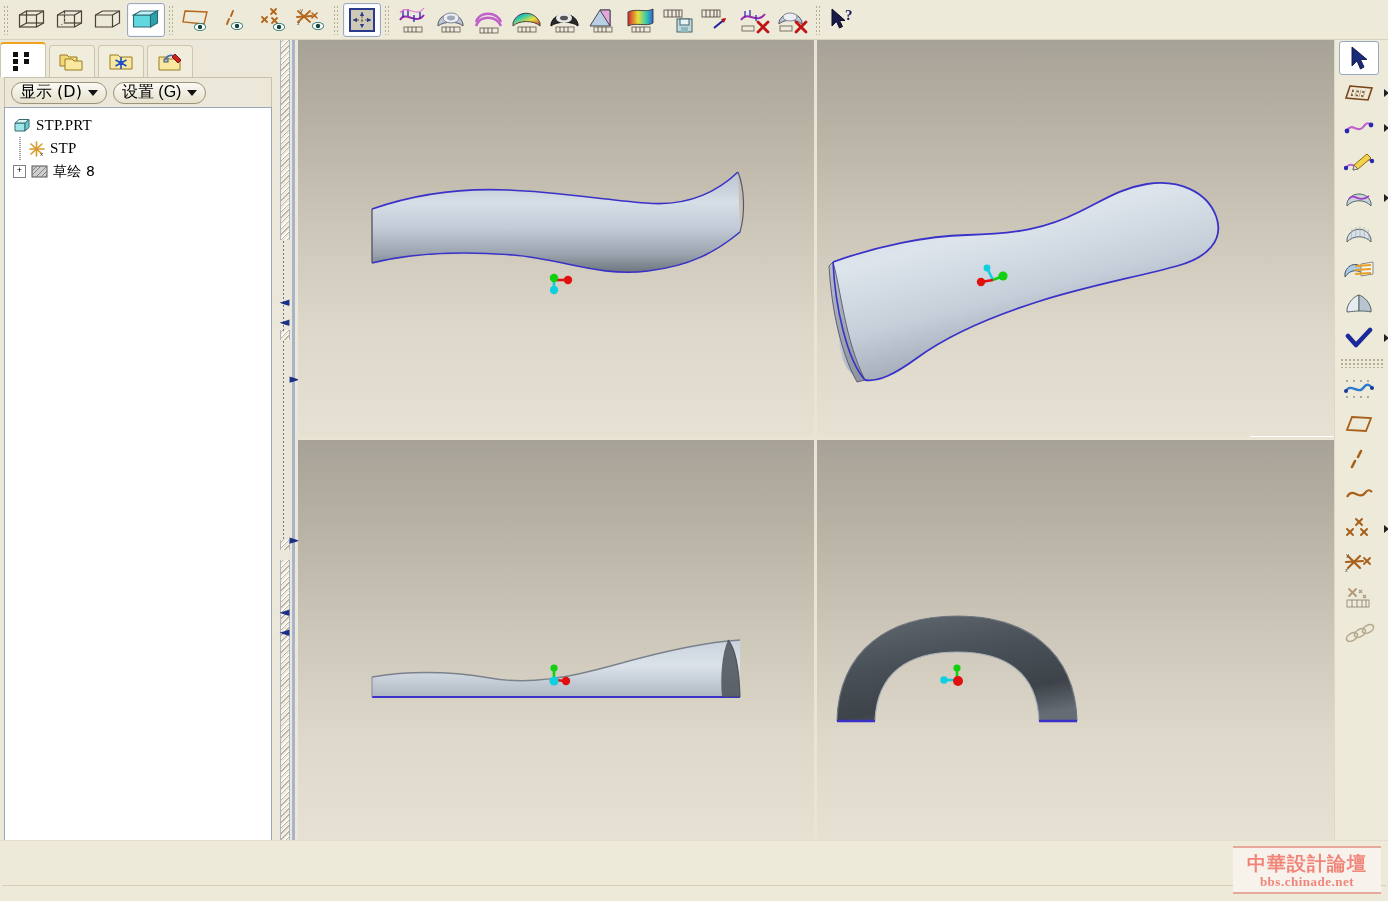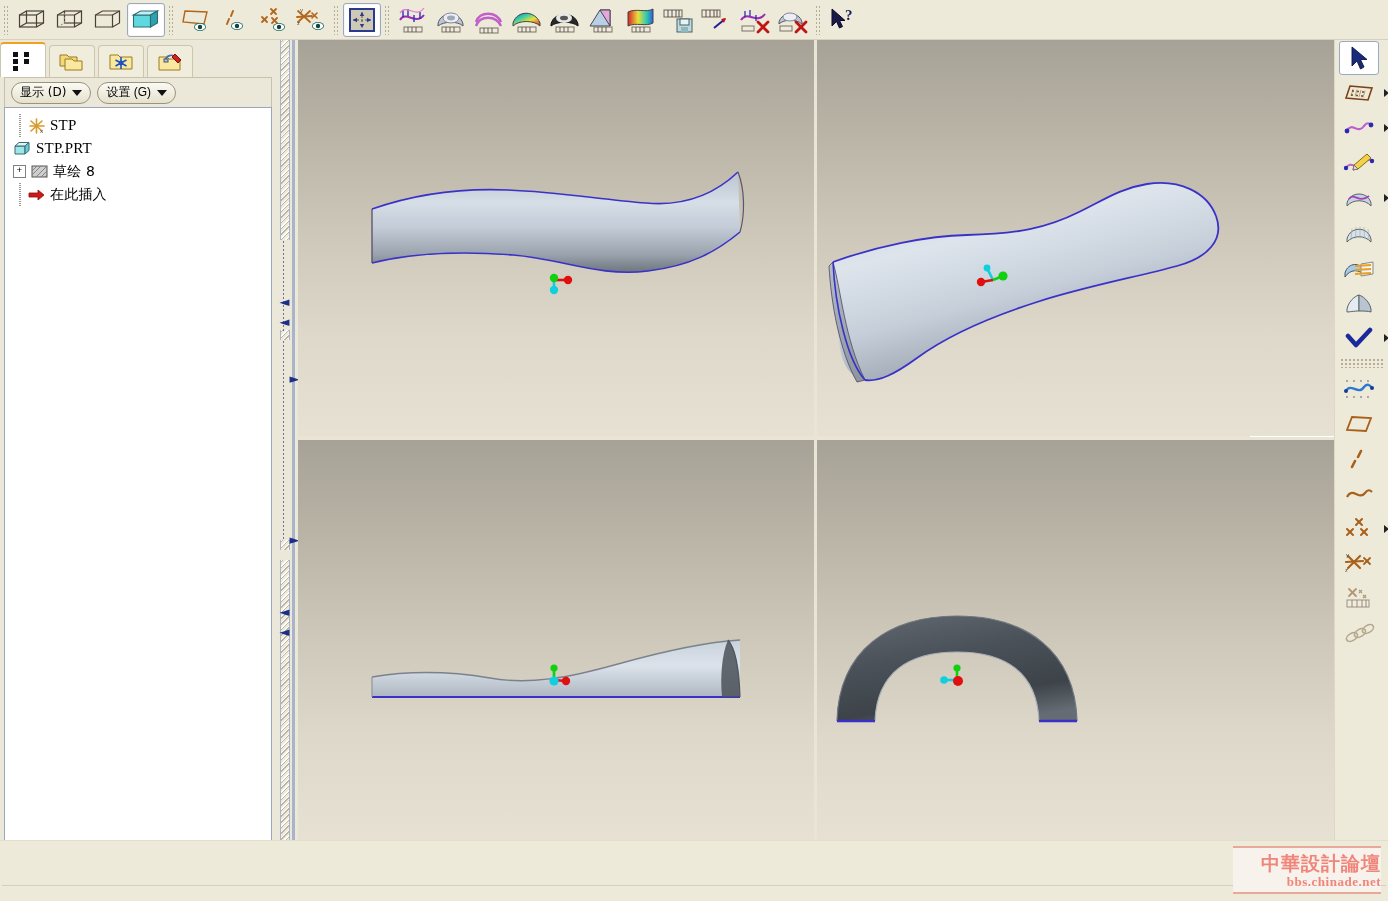--- a/index.html
+++ b/index.html
@@ -82,21 +82,21 @@
     box-sizing: border-box;
   }
   .menu-btn {
     height: 22px;
     margin-left: 6px;
     padding: 0 8px;
     background: linear-gradient(#fbfaf4, #e6e1cd);
     border: 1px solid #9b947c;
     border-radius: 11px;
     display: flex; align-items: center; gap: 6px;
-    font-size: 12px; color: #000;
+    font-size: 16px; color: #000;
     box-sizing: border-box;
   }
   .menu-btn .caret {
     width: 0; height: 0;
     border-left: 5px solid transparent;
     border-right: 5px solid transparent;
     border-top: 6px solid #111;
   }
 
   #tree-panel {
@@ -275,21 +275,21 @@
   }
 
   
   #watermark {
     position: absolute; left: 1233px; top: 846px;
     width: 148px; height: 48px;
     background: #f7f2ec;
     border-top: 2px solid #e9a99a;
     border-bottom: 2px solid #e9a99a;
     display: flex; flex-direction: column;
-    align-items: flex-end; justify-content: center;
+    align-items: center; justify-content: center;
     box-sizing: border-box;
   }
   #wm-cn {
     font-family: "DejaVu Sans", sans-serif;
     font-size: 19px; font-weight: bold;
     color: #f0857a;
     letter-spacing: 1px;
     line-height: 22px;
   }
   #wm-url {
@@ -650,44 +650,44 @@
       <div class="menu-btn">
         <span style="font-family:Liberation Sans, sans-serif;">设置 (G)</span>
         <span class="caret"></span>
       </div>
     </div>
 
     <div id="tree-panel">
       <div id="tree-list">
 
         <div class="tree-row">
+          <span class="tree-icon">
+            <svg width="18" height="15" viewBox="0 0 18 15">
+              <path d="M1 5 L11 5 L11 13 L1 13 Z" fill="#9fe6ea" stroke="#3b6a70"></path>
+              <path d="M1 5 L5 1.5 L15 1.5 L11 5 Z" fill="#d8f6f8" stroke="#3b6a70"></path>
+              <path d="M11 5 L15 1.5 L15 9.5 L11 13 Z" fill="#66cdd4" stroke="#3b6a70"></path>
+            </svg>
+          </span>
+          <span class="tree-label">STP.PRT</span>
+        </div>
+
+        <div class="tree-row">
           <span class="tree-dots"></span>
           <span class="tree-icon">
             <svg width="18" height="16" viewBox="0 0 18 16">
               <g stroke="#d59a28" stroke-width="1.6" stroke-linecap="round">
                 <line x1="3" y1="3" x2="14" y2="13"></line>
                 <line x1="14" y1="3" x2="3" y2="13"></line>
                 <line x1="2" y1="8" x2="16" y2="8"></line>
                 <line x1="8.5" y1="1" x2="8.5" y2="15"></line>
               </g>
               <text x="12" y="15" font-size="6" fill="#444" font-family="sans-serif">x</text>
             </svg>
           </span>
           <span class="tree-label">STP</span>
-        </div>
-
-        <div class="tree-row">
-          <span class="tree-icon">
-            <svg width="18" height="15" viewBox="0 0 18 15">
-              <path d="M1 5 L11 5 L11 13 L1 13 Z" fill="#9fe6ea" stroke="#3b6a70"></path>
-              <path d="M1 5 L5 1.5 L15 1.5 L11 5 Z" fill="#d8f6f8" stroke="#3b6a70"></path>
-              <path d="M11 5 L15 1.5 L15 9.5 L11 13 Z" fill="#66cdd4" stroke="#3b6a70"></path>
-            </svg>
-          </span>
-          <span class="tree-label">STP.PRT</span>
         </div>
 
 
         <div class="tree-row">
           <span class="tree-expander">+</span>
           <span class="tree-icon">
             <svg width="18" height="15" viewBox="0 0 18 15">
               <rect x="1" y="2" width="15" height="11" fill="#cfcfcf" stroke="#555"></rect>
               <g stroke="#7a7a7a" stroke-width="0.9">
                 <line x1="1" y1="11" x2="10" y2="2"></line>
@@ -695,29 +695,20 @@
                 <line x1="5" y1="13" x2="16" y2="2"></line>
                   <line x1="10" y1="13" x2="16" y2="7"></line>
                 <line x1="14" y1="13" x2="16" y2="11"></line>
               </g>
             </svg>
           </span>
           <span class="tree-label cjk">草绘 8</span>
         </div>
 
 
-        <div class="tree-row">
-          <span class="tree-dots"></span>
-          <span class="tree-icon">
-            <svg width="18" height="14" viewBox="0 0 18 14">
-              <polygon points="1,5 10,5 10,2 16,7 10,12 10,9 1,9" fill="#d01818" stroke="#8a0c0c" stroke-width="0.8"></polygon>
-            </svg>
-          </span>
-          <span class="tree-label cjk">在此插入</span>
-        </div>
 
 
       </div>
     </div>
   </div>
 
   <div id="splitter">
     <div class="split-band" style="top:0px;   height:200px;"></div>
     <div class="split-band" style="top:290px; height:10px;"></div>
     <div class="split-band" style="top:500px; height:10px;"></div>

